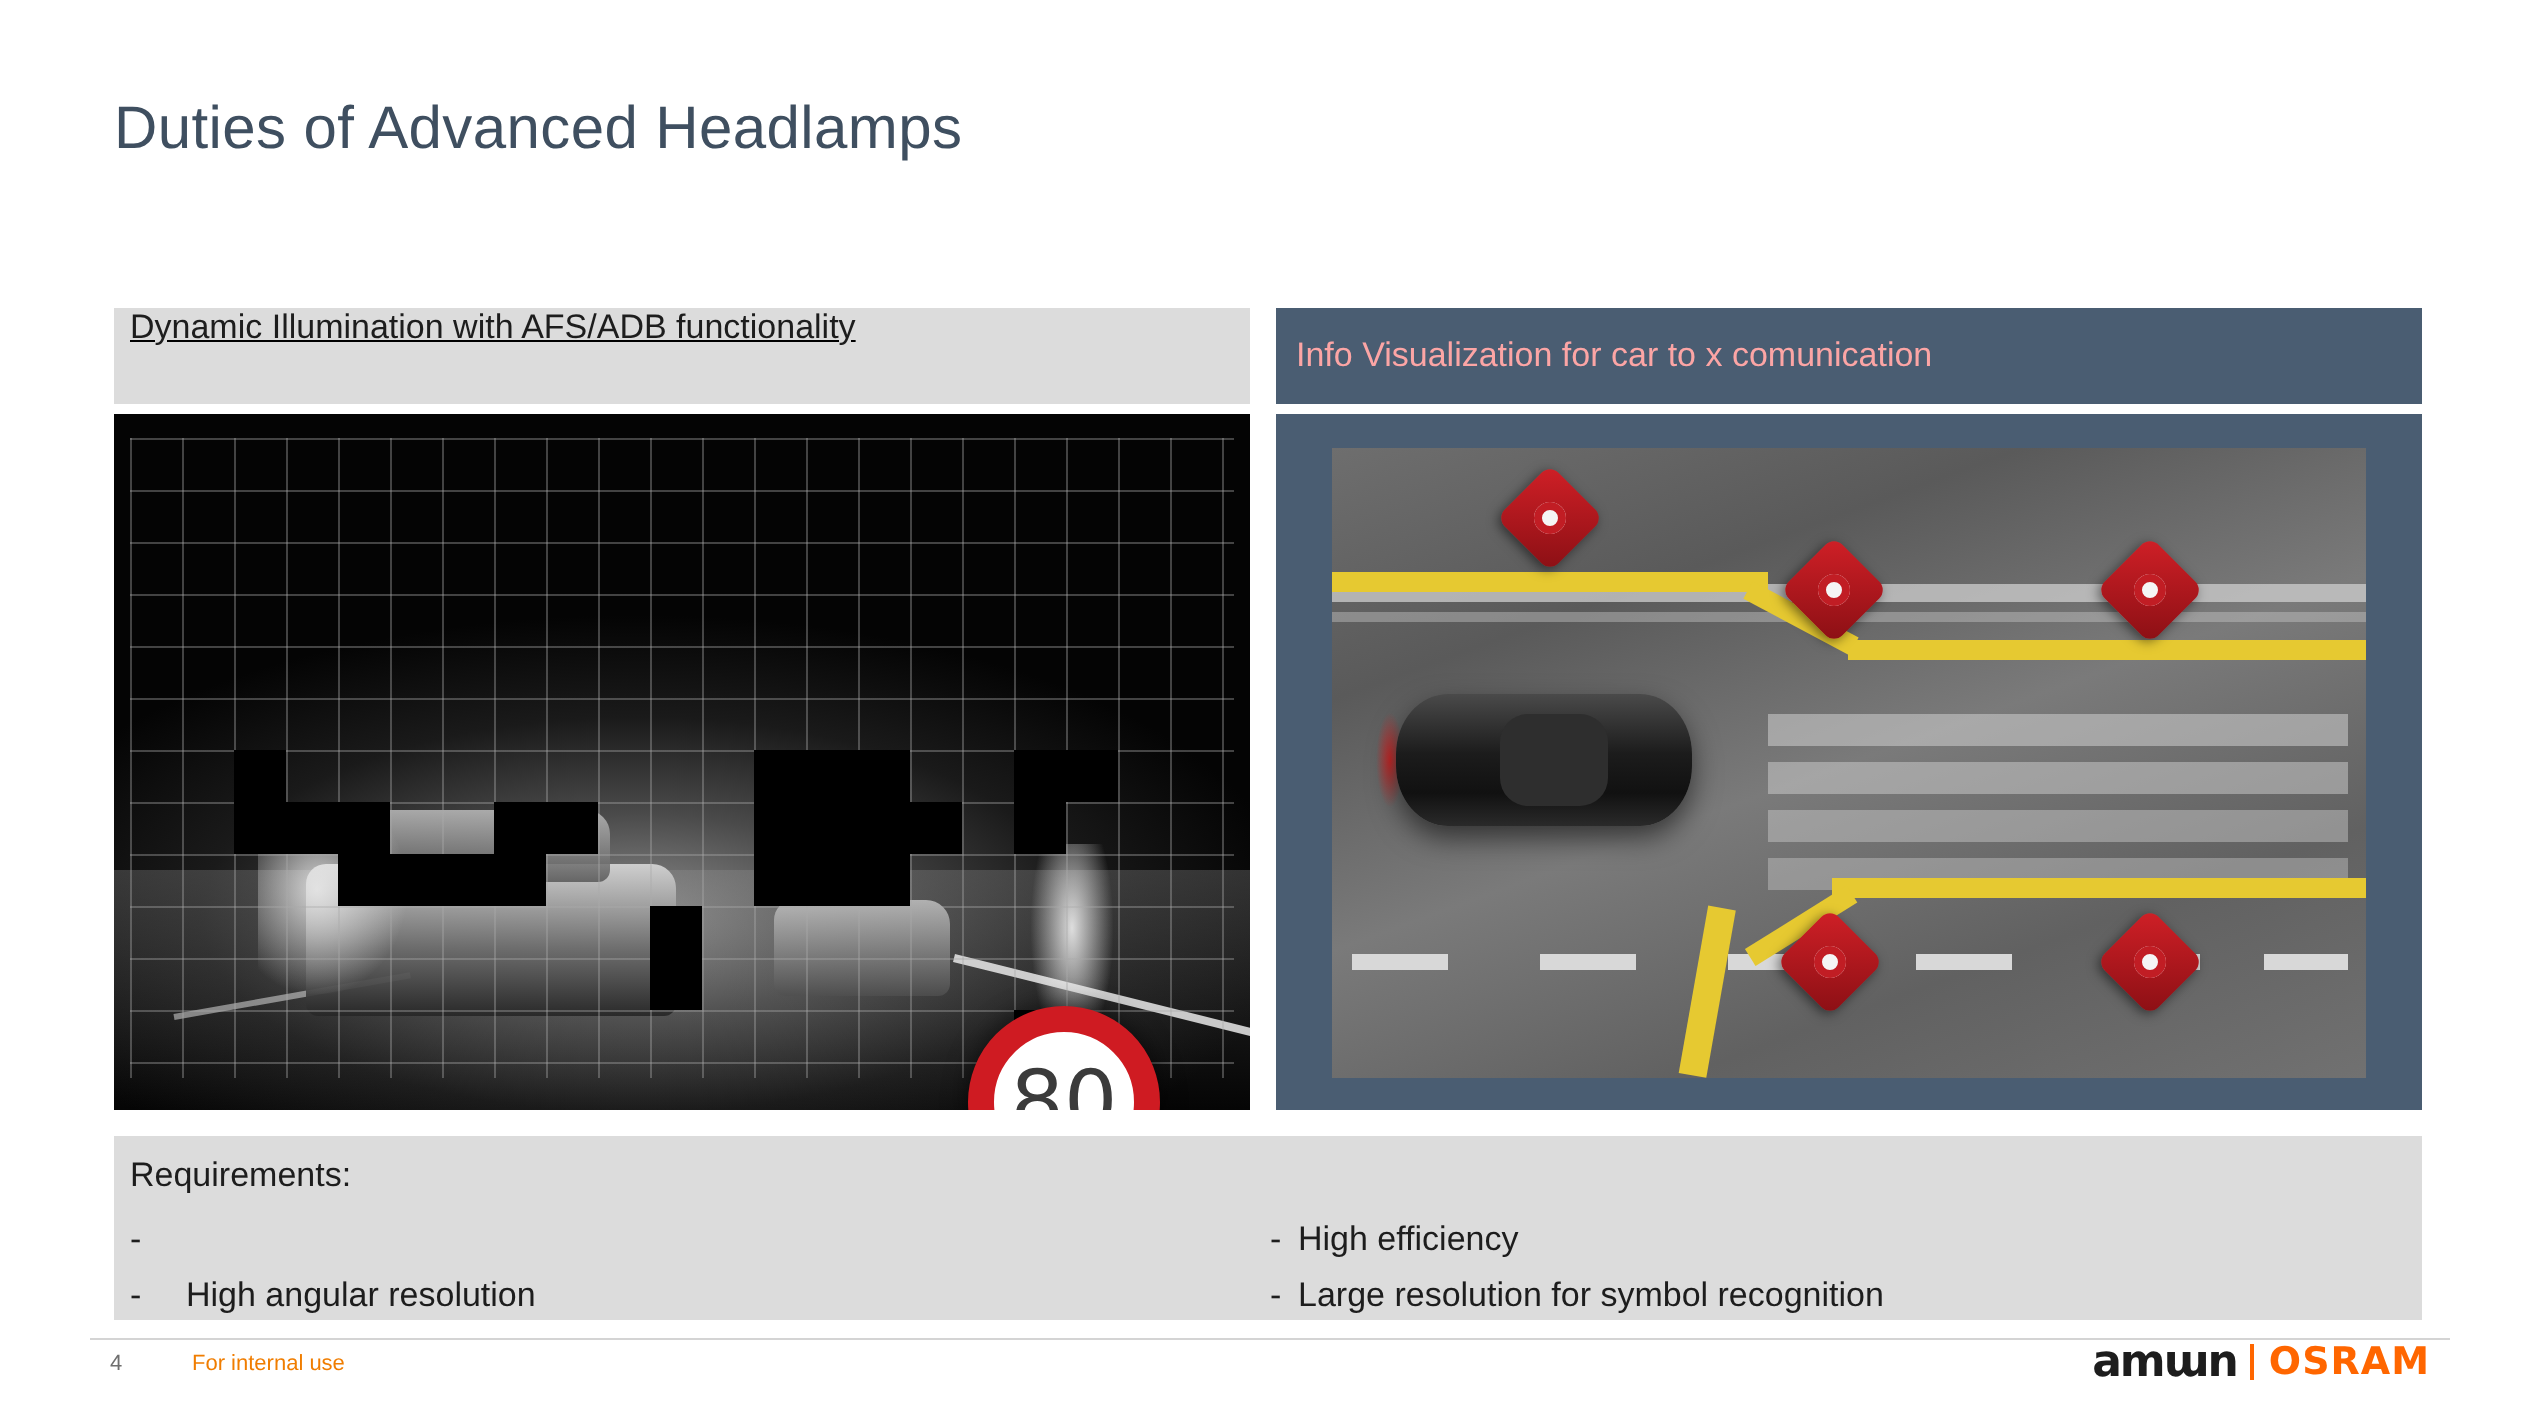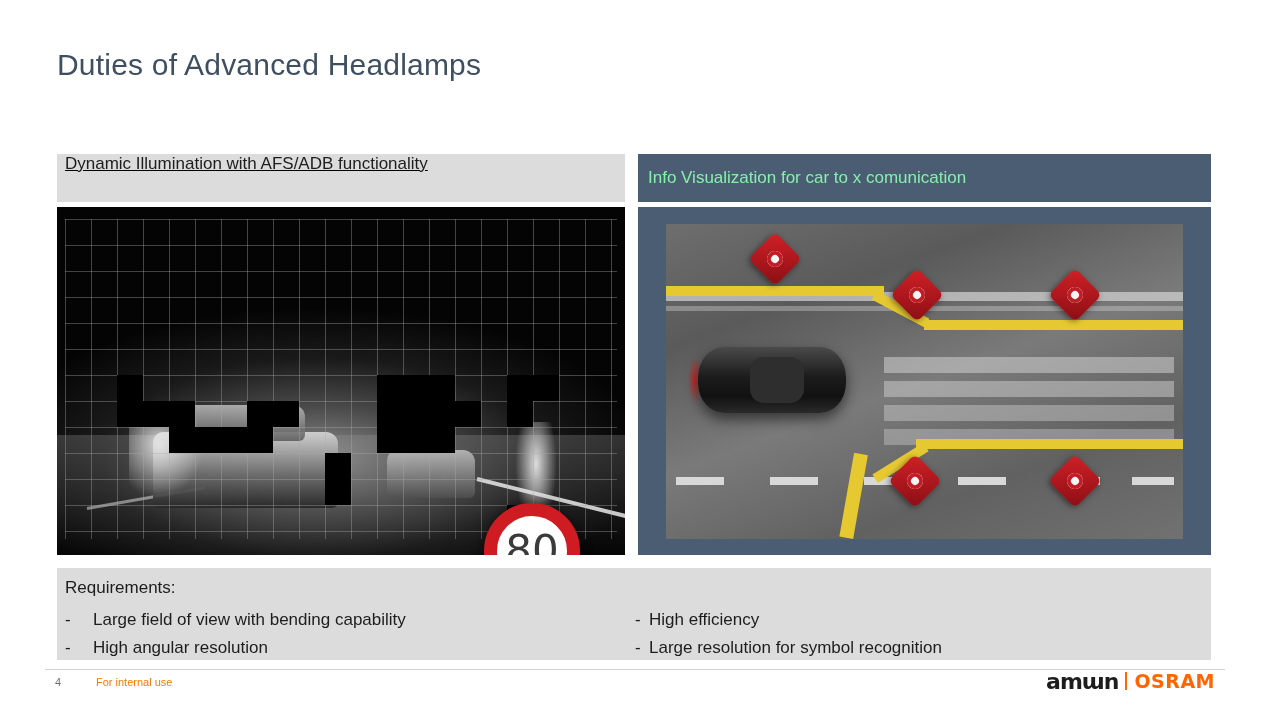--- a/index.html
+++ b/index.html
@@ -63,21 +63,21 @@
     top: 154px;
     width: 573px;
     height: 48px;
     background: #4a5d72;
     display: flex;
     align-items: center;
   }
   .panel-right-header span {
     padding-left: 10px;
     font-size: 17px;
-    color: #86efac;
+    color: #fca5a5;
   }
   .panel-right-image {
     position: absolute;
     left: 638px;
     top: 207px;
     width: 573px;
     height: 348px;
     background: #4a5d72;
     overflow: hidden;
   }
@@ -390,21 +390,20 @@
       <div class="marker" style="left:390px; top:238px;"></div>
     </div>
   </div>
 
   <div class="requirements">
     <div class="req-title">Requirements:</div>
 
     <div class="req-col-left">
       <div class="req-row">
         <span class="req-dash">-</span>
-        <span>Large field of view with bending capability</span>
       </div>
       <div class="req-row">
         <span class="req-dash">-</span>
         <span>High angular resolution</span>
       </div>
     </div>
 
     <div class="req-col-right">
       <div class="req-row">
         <span class="req-dash req-dash-inline">-</span>

